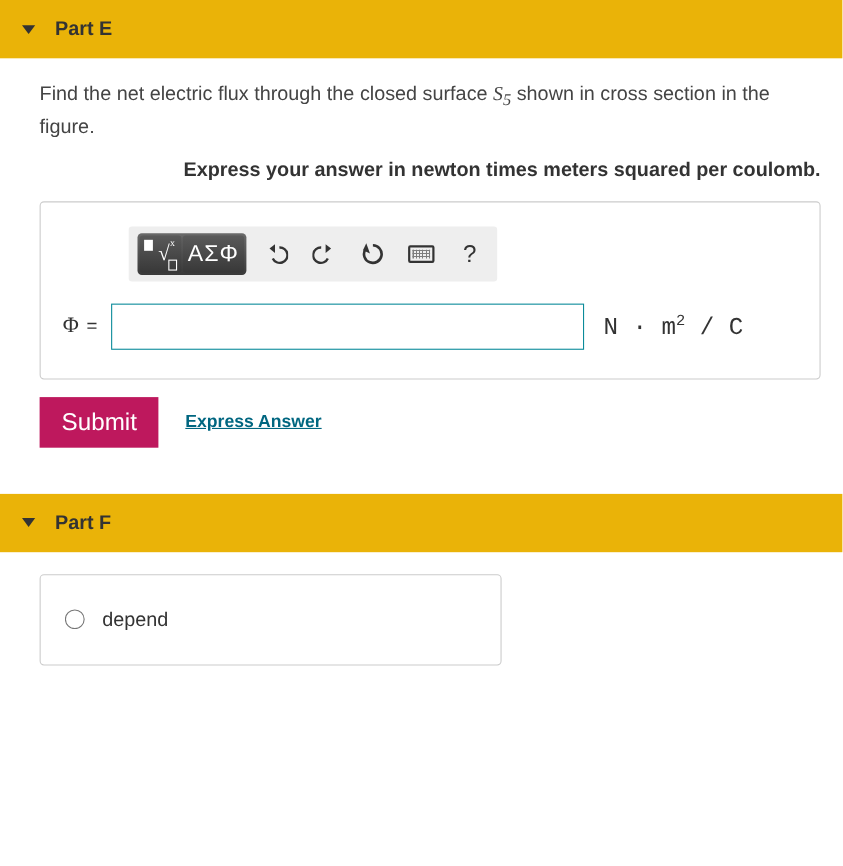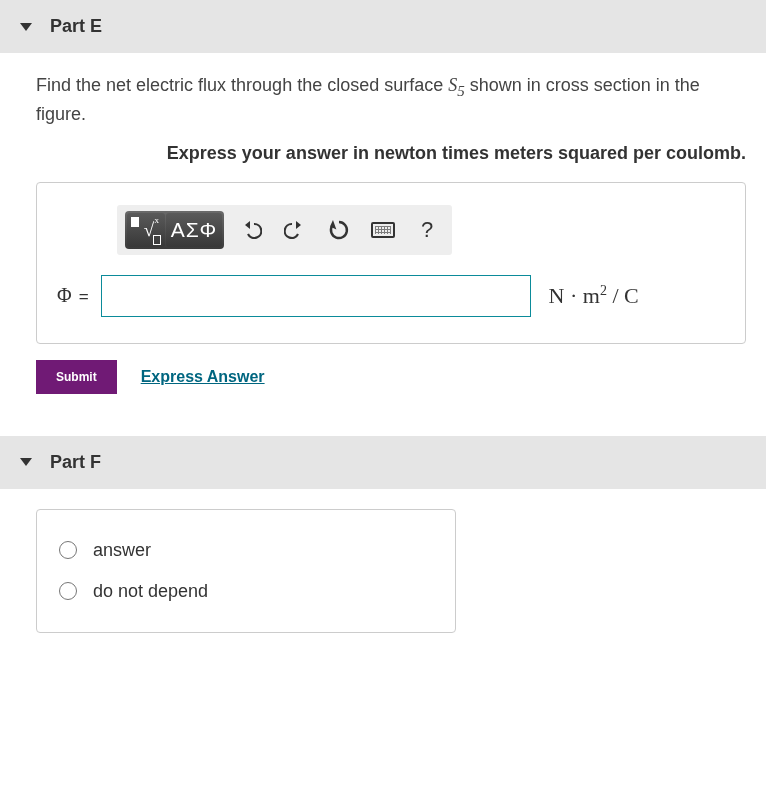--- a/index.html
+++ b/index.html
@@ -4,21 +4,21 @@
 <style>
   * { box-sizing: border-box; margin: 0; padding: 0; }
   body {
     font-family: Arial, Helvetica, sans-serif;
     font-size: 18px;
     color: #333;
     background: #fff;
     width: 766px;
   }
   .part-header {
-    background: #e5e5e5;
+    background: #eab308;
     padding: 16px 20px;
     display: flex;
     align-items: center;
     gap: 18px;
   }
   .part-header .caret {
     width: 0; height: 0;
     border-left: 6px solid transparent;
     border-right: 6px solid transparent;
     border-top: 8px solid #333;
@@ -119,33 +119,33 @@
   }
   .answer-input {
     flex: 1;
     height: 42px;
     border: 1px solid #0b8b9a;
     padding: 6px 10px;
     font-size: 18px;
     max-width: 430px;
   }
   .unit-label {
-    font-family: Liberation Serif, serif;
+    font-family: Liberation Mono, monospace;
     font-size: 22px;
     white-space: nowrap;
     margin-left: 6px;
   }
   .action-row { display: flex; align-items: center; gap: 24px; margin-top: 6px; }
   .submit-btn {
-    background: #701a75;
+    background: #be185d;
     color: #fff;
     border: none;
     padding: 10px 20px;
-    font-size: 12px;
-    font-weight: bold;
+    font-size: 22px;
+    font-weight: normal;
     cursor: pointer;
   }
   .request-link {
     color: #006680;
     font-weight: bold;
     text-decoration: underline;
     font-size: 16px;
     cursor: pointer;
   }
   .radio-panel {
@@ -236,20 +236,16 @@
 <div class="part-header">
   <div class="caret"></div>
   <div class="title">Part F</div>
 </div>
 
 <div class="part-body">
 
   <div class="radio-panel">
     <label class="radio-row">
       <input type="radio" name="pf" style="">
-      <span>answer</span>
-    </label>
-    <label class="radio-row">
-      <input type="radio" name="pf" style="">
-      <span>do not depend</span>
+      <span>depend</span>
     </label>
   </div>
 </div>
 
 </body></html>

